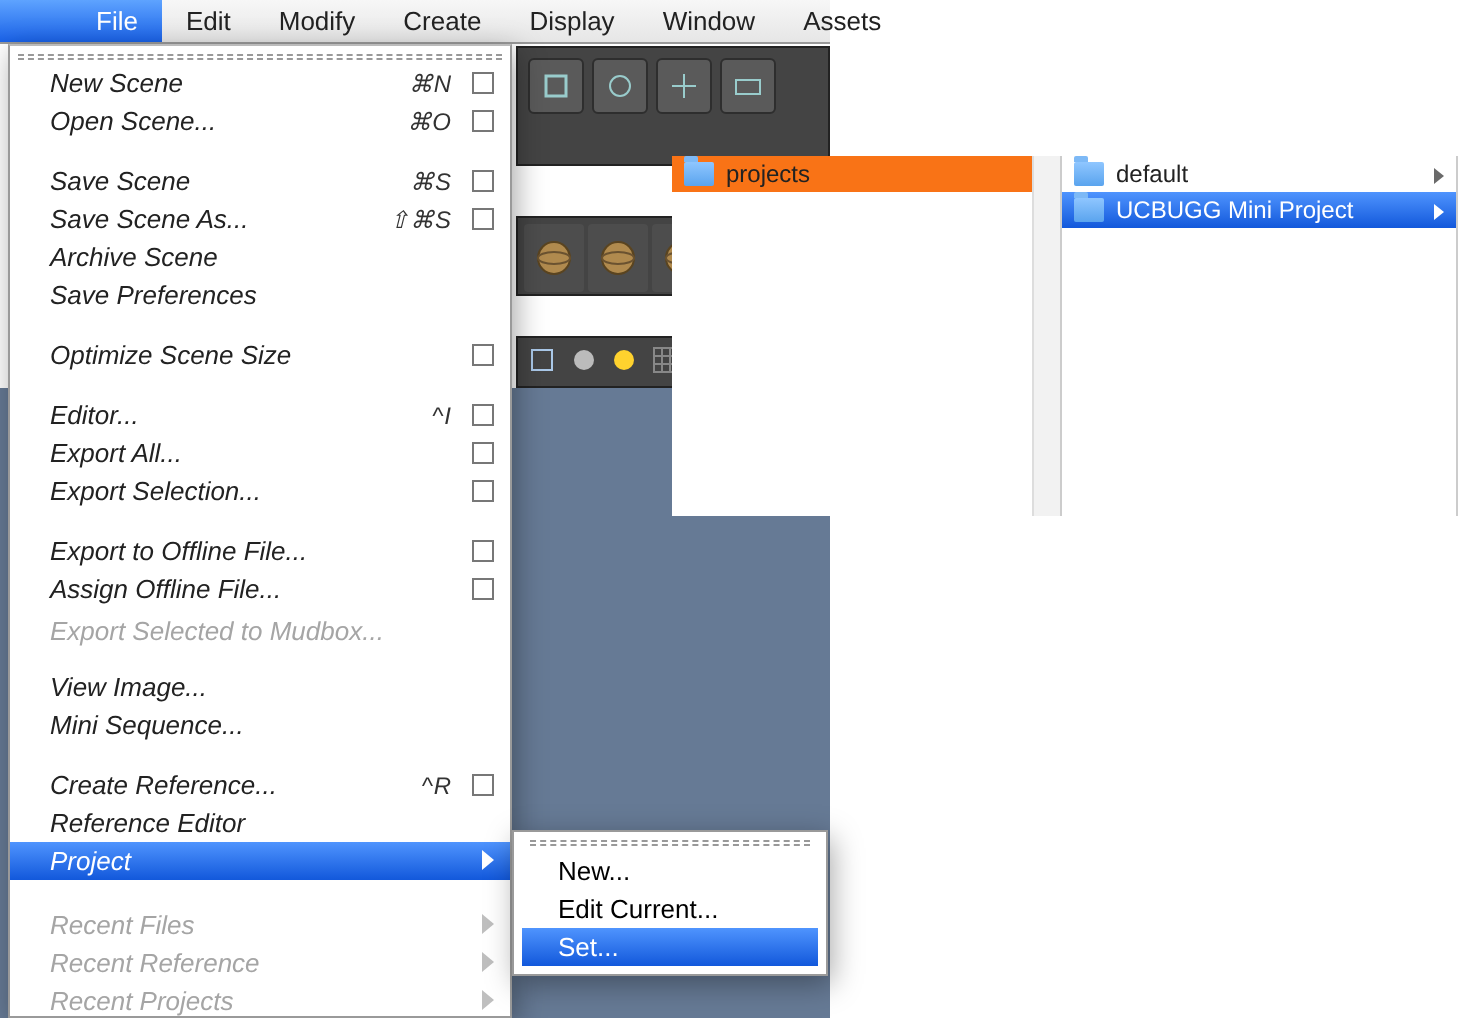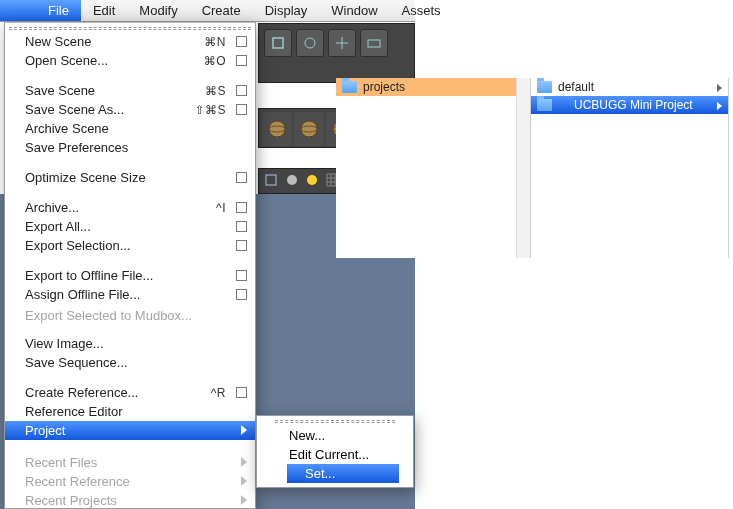--- a/index.html
+++ b/index.html
@@ -41,21 +41,21 @@
   
   .menu {
     position: absolute; top: 22px; left: 4px; width: 252px;
     background: #fff; border: 1px solid #9a9a9a;
     border-top: 1px solid #bbb;
     box-shadow: 2px 4px 14px rgba(0,0,0,0.35);
     padding-top: 4px;
   }
   .menu .row {
     display: flex; align-items: center; height: 19px;
-    padding: 0 8px 0 20px; color: #222; position: relative; cursor: default;
+    padding: 0 8px 0 20px; color: #222; position: relative; cursor: default; font-style: italic;
   }
   .menu .row.disabled { color: #a5a5a5; align-items: flex-end; }
   .menu .row.highlight {
     background: linear-gradient(#4f94fe, #1258db); color: #fff; gap: 32px;
   }
   .menu .row .label { flex: 1; }
   .menu .row .sc { color: #333; font-size: 12px; margin-right: 6px; letter-spacing: 0.5px; }
   .menu .row .opt {
     width: 11px; height: 11px; border: 1px solid #777; margin-left: 4px; background: #fff;
   }
@@ -74,28 +74,28 @@
   .menu .tear {
     height: 3px; margin: 0 4px 2px 4px;
     border-top: 1px dashed #999; border-bottom: 1px dashed #999;
   }
 
   
   .submenu {
     position: absolute; top: 415px; left: 256px; width: 158px;
     background: #fff; border: 1px solid #9a9a9a;
     box-shadow: 2px 4px 14px rgba(0,0,0,0.35);
-    padding: 4px 14px;
+    padding: 4px 4px;
   }
   .submenu .tear {
     height: 3px; margin: 0 4px 3px 4px;
     border-top: 1px dashed #999; border-bottom: 1px dashed #999;
   }
   .submenu .row { display:flex; align-items:center; height:19px; padding:0 12px 0 18px; }
-  .submenu .row.highlight { background: linear-gradient(#4f94fe,#1258db); color:#fff;margin-left:16px; }
+  .submenu .row.highlight { background: linear-gradient(#4f94fe,#1258db); color:#fff; }
 
   
   .browser {
     position: absolute; top: 78px; left: 336px; width: 395px; height: 180px;
     background: #fff;
   }
   .browser .col {
     position: absolute; top: 0; height: 100%; background: #fff; border-right: 1px solid #ccc;
   }
   .browser .col1 { left: 0; width: 195px; }
@@ -111,24 +111,24 @@
   }
   .browser .brow .fld::before {
     content:""; position:absolute; top:-3px; left:0; width:7px; height:3px;
     background:#7db9f6; border-radius:1px 1px 0 0;
   }
   .browser .brow .txt { flex:1; white-space: nowrap; overflow: hidden; text-overflow: ellipsis; font-size: 12px;}
   .browser .brow .arw::after {
     content:""; display:inline-block; border-top:4px solid transparent; border-bottom:4px solid transparent; border-left:5px solid #6a6a6a;
   }
   .browser .brow.parent {
-    background: #fdba74;
+    background: #f97316;
   }
   .browser .brow.sel {
-    background: linear-gradient(#4f94fe, #1258db); color: #fff; gap: 16px;
+    background: linear-gradient(#4f94fe, #1258db); color: #fff;
   }
   .browser .brow.sel .arw::after { border-left-color: #fff; }
   .browser .scrollgutter {
     position:absolute; top:0; right:0; bottom:0; width:14px; background:#f2f2f2; border-left:1px solid #ddd;
   }
 
   
   .shelftabs { position:absolute; top:86px; left:150px; height:23px; display:flex; align-items:center;}
   .shelftab { color:#ddd; font-size:12px; padding:2px 10px; background:#3a3a3a; border:1px solid #222; border-bottom:none; border-radius:4px 4px 0 0;}
 
@@ -253,21 +253,21 @@
   </div>
   <div class="sep"></div>
 
   <div class="row">
     <span class="label">Optimize Scene Size</span>
     <span class="opt"></span>
   </div>
   <div class="sep"></div>
 
   <div class="row">
-    <span class="label">Archive...</span>
+    <span class="label">Editor...</span>
     <span class="sc">^I</span>
     <span class="opt"></span>
   </div>
   <div class="row">
     <span class="label">Export All...</span>
     <span class="opt"></span>
   </div>
   <div class="row">
     <span class="label">Export Selection...</span>
     <span class="opt"></span>
@@ -284,21 +284,21 @@
   </div>
   <div class="row disabled">
     <span class="label">Export Selected to Mudbox...</span>
   </div>
   <div class="sep"></div>
 
   <div class="row">
     <span class="label">View Image...</span>
   </div>
   <div class="row">
-    <span class="label">Save Sequence...</span>
+    <span class="label">Mini Sequence...</span>
   </div>
   <div class="sep"></div>
 
   <div class="row">
     <span class="label">Create Reference...</span>
     <span class="sc">^R</span>
     <span class="opt"></span>
   </div>
   <div class="row">
     <span class="label">Reference Editor</span>

